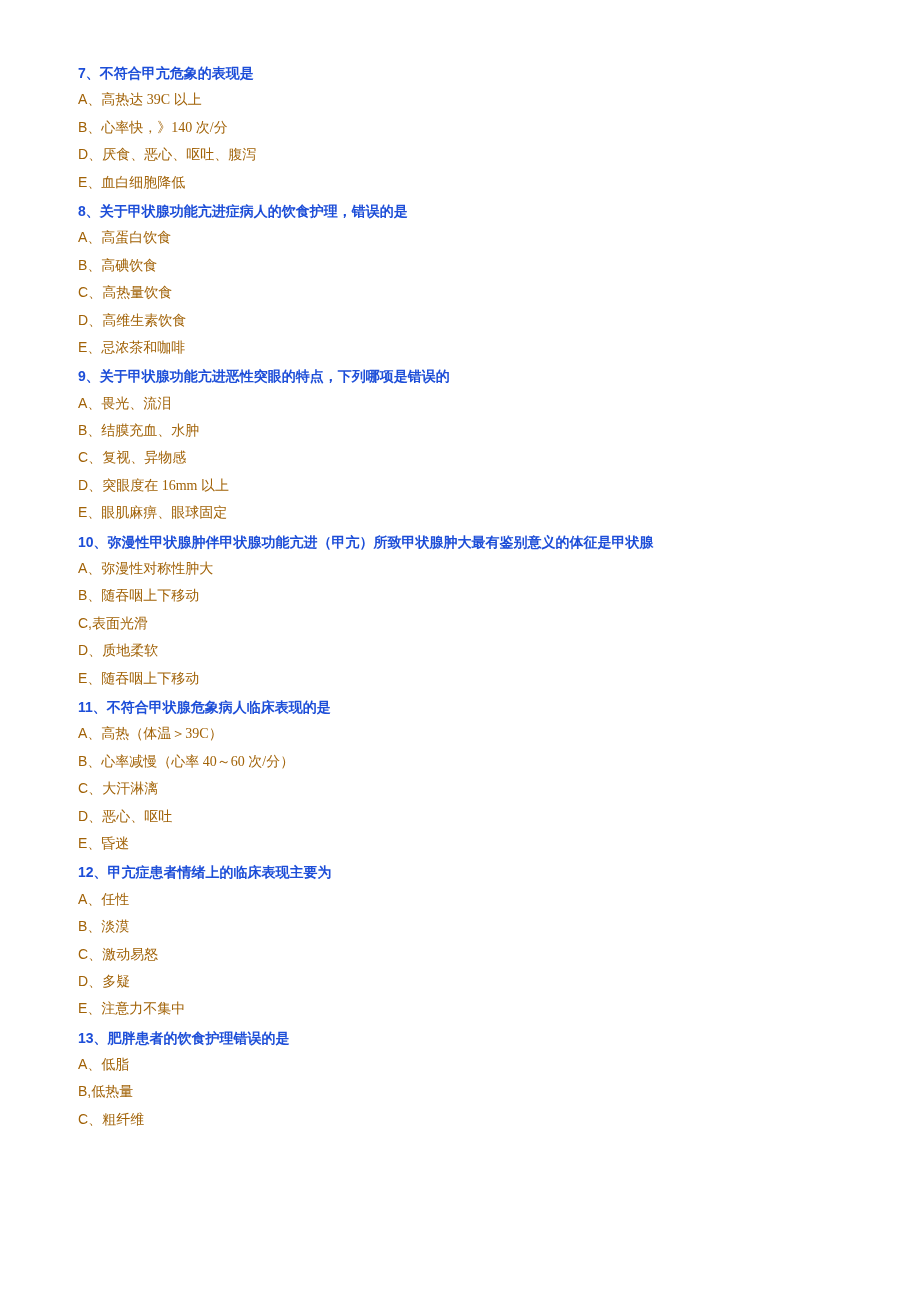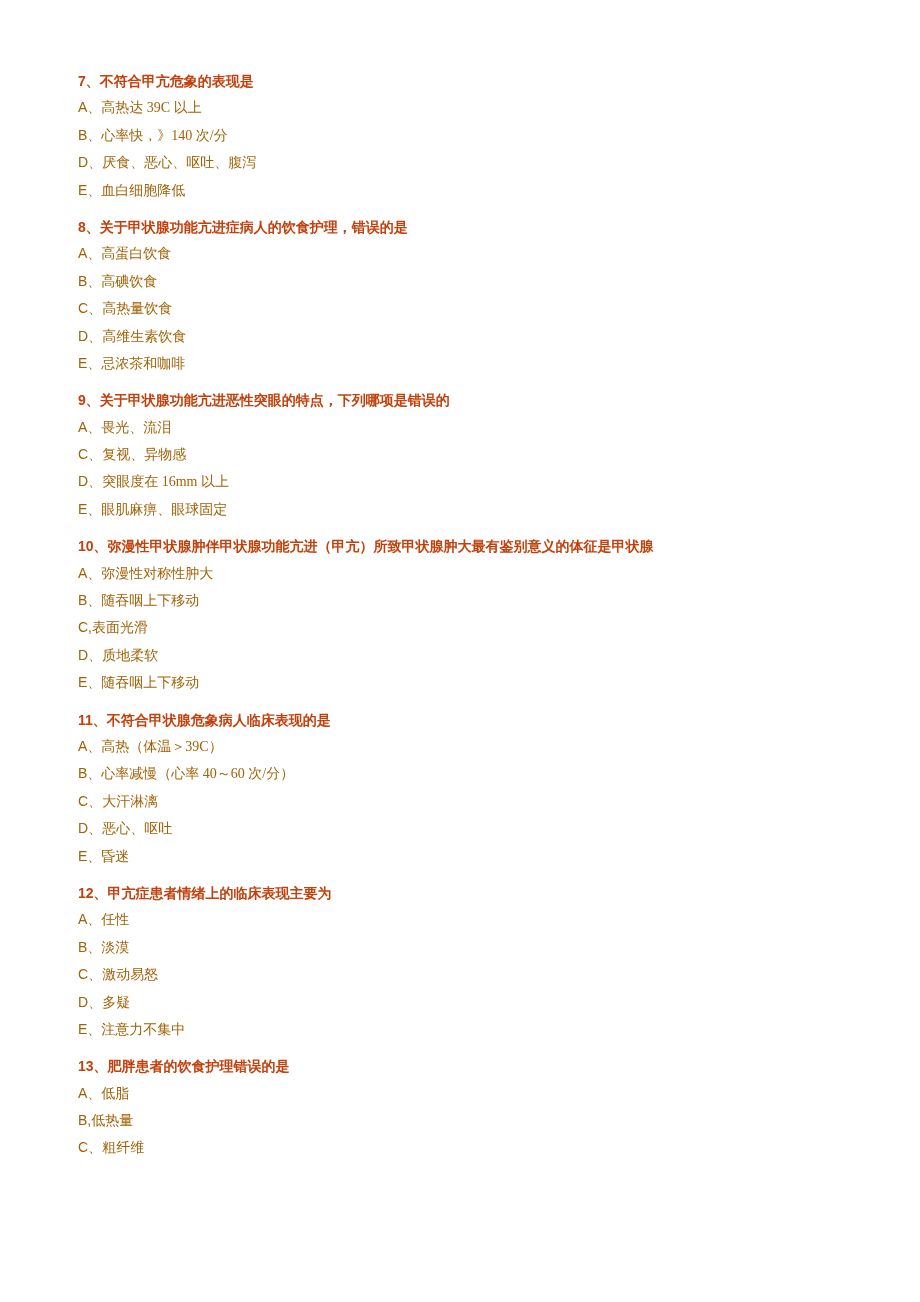--- a/index.html
+++ b/index.html
@@ -9,22 +9,22 @@
     color: #333;
     background: #fff;
     margin: 0;
     padding: 56px 78px;
     width: 920px;
     box-sizing: border-box;
   }
   .question-text {
     font-family: "Microsoft YaHei", "SimHei", Arial, sans-serif;
     font-weight: bold;
-    color: #c2410c;
-    margin-top: 14px;
+    color: #1d4ed8;
+    margin-top: 6px;
     margin-bottom: 4px;
   }
   .option {
     color: #a16207;
     margin: 4px 0;
   }
   .opt-label {
     font-family: Arial, "Microsoft YaHei", sans-serif;
   }
 </style>
@@ -38,20 +38,21 @@
     <div class="option"><span class="opt-label">D、</span><span>厌食、恶心、呕吐、腹泻</span></div>
     <div class="option"><span class="opt-label">E、</span><span>血白细胞降低</span></div>
     <div class="question-text"><span>8</span><span>、</span><span>关于甲状腺功能亢进症病人的饮食护理，错误的是</span></div>
     <div class="option"><span class="opt-label">A、</span><span>高蛋白饮食</span></div>
     <div class="option"><span class="opt-label">B、</span><span>高碘饮食</span></div>
     <div class="option"><span class="opt-label">C、</span><span>高热量饮食</span></div>
     <div class="option"><span class="opt-label">D、</span><span>高维生素饮食</span></div>
     <div class="option"><span class="opt-label">E、</span><span>忌浓茶和咖啡</span></div>
     <div class="question-text"><span>9</span><span>、</span><span>关于甲状腺功能亢进恶性突眼的特点，下列哪项是错误的</span></div>
     <div class="option"><span class="opt-label">A、</span><span>畏光、流泪</span></div>
+    <div class="option"><span class="opt-label">B、</span><span>结膜充血、水肿</span></div>
     <div class="option"><span class="opt-label">C、</span><span>复视、异物感</span></div>
     <div class="option"><span class="opt-label">D、</span><span>突眼度在 16mm 以上</span></div>
     <div class="option"><span class="opt-label">E、</span><span>眼肌麻痹、眼球固定</span></div>
     <div class="question-text"><span>10</span><span>、</span><span>弥漫性甲状腺肿伴甲状腺功能亢进（甲亢）所致甲状腺肿大最有鉴别意义的体征是甲状腺</span></div>
     <div class="option"><span class="opt-label">A、</span><span>弥漫性对称性肿大</span></div>
     <div class="option"><span class="opt-label">B、</span><span>随吞咽上下移动</span></div>
     <div class="option"><span class="opt-label">C,</span><span>表面光滑</span></div>
     <div class="option"><span class="opt-label">D、</span><span>质地柔软</span></div>
     <div class="option"><span class="opt-label">E、</span><span>随吞咽上下移动</span></div>
     <div class="question-text"><span>11</span><span>、</span><span>不符合甲状腺危象病人临床表现的是</span></div>

